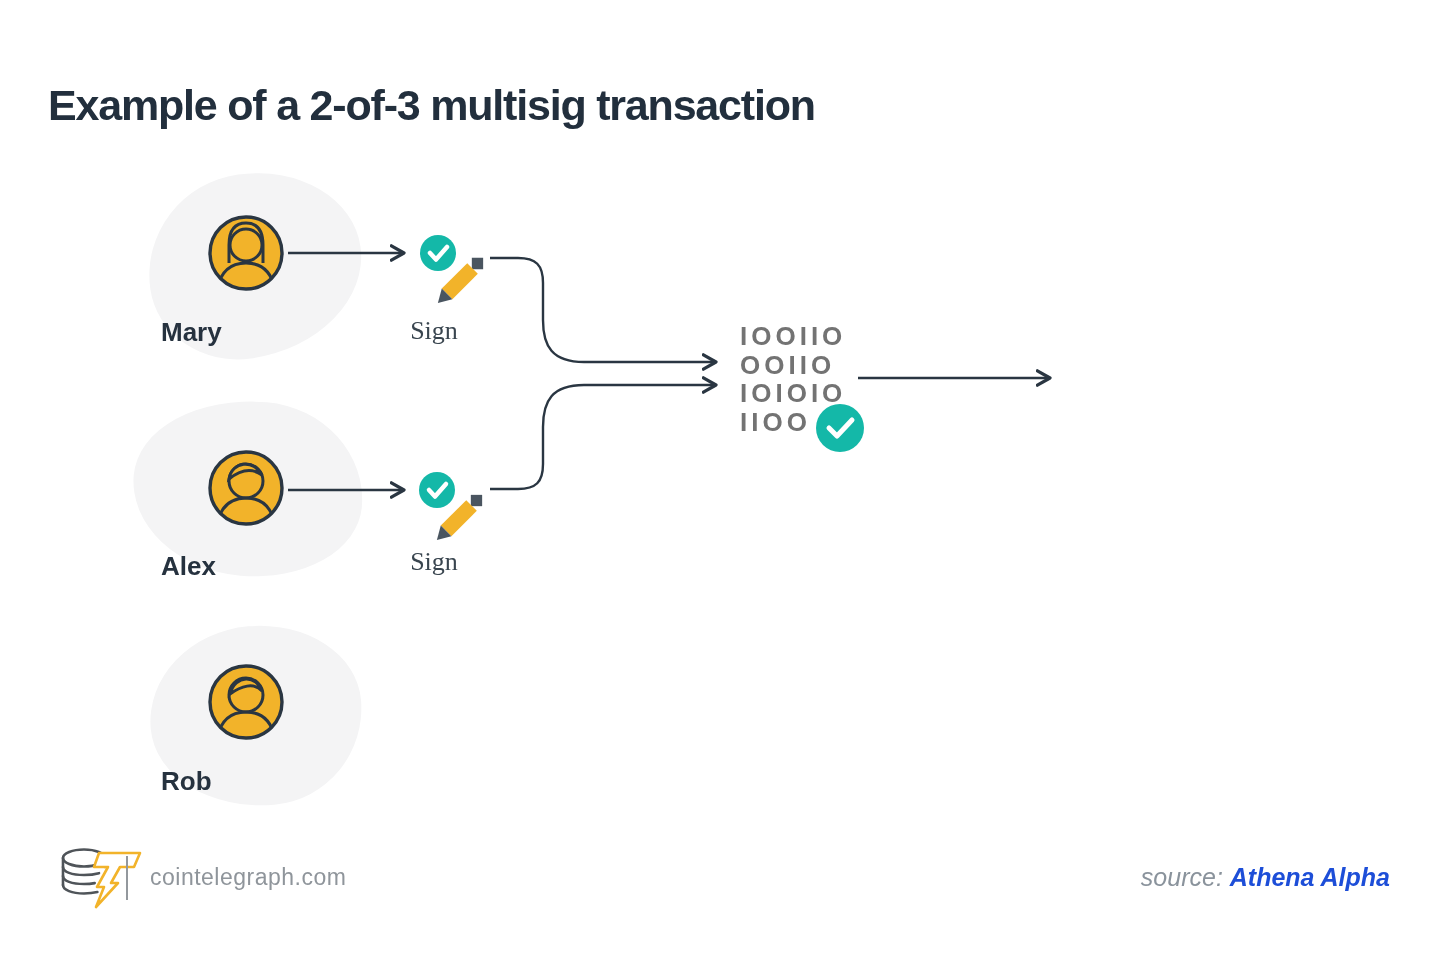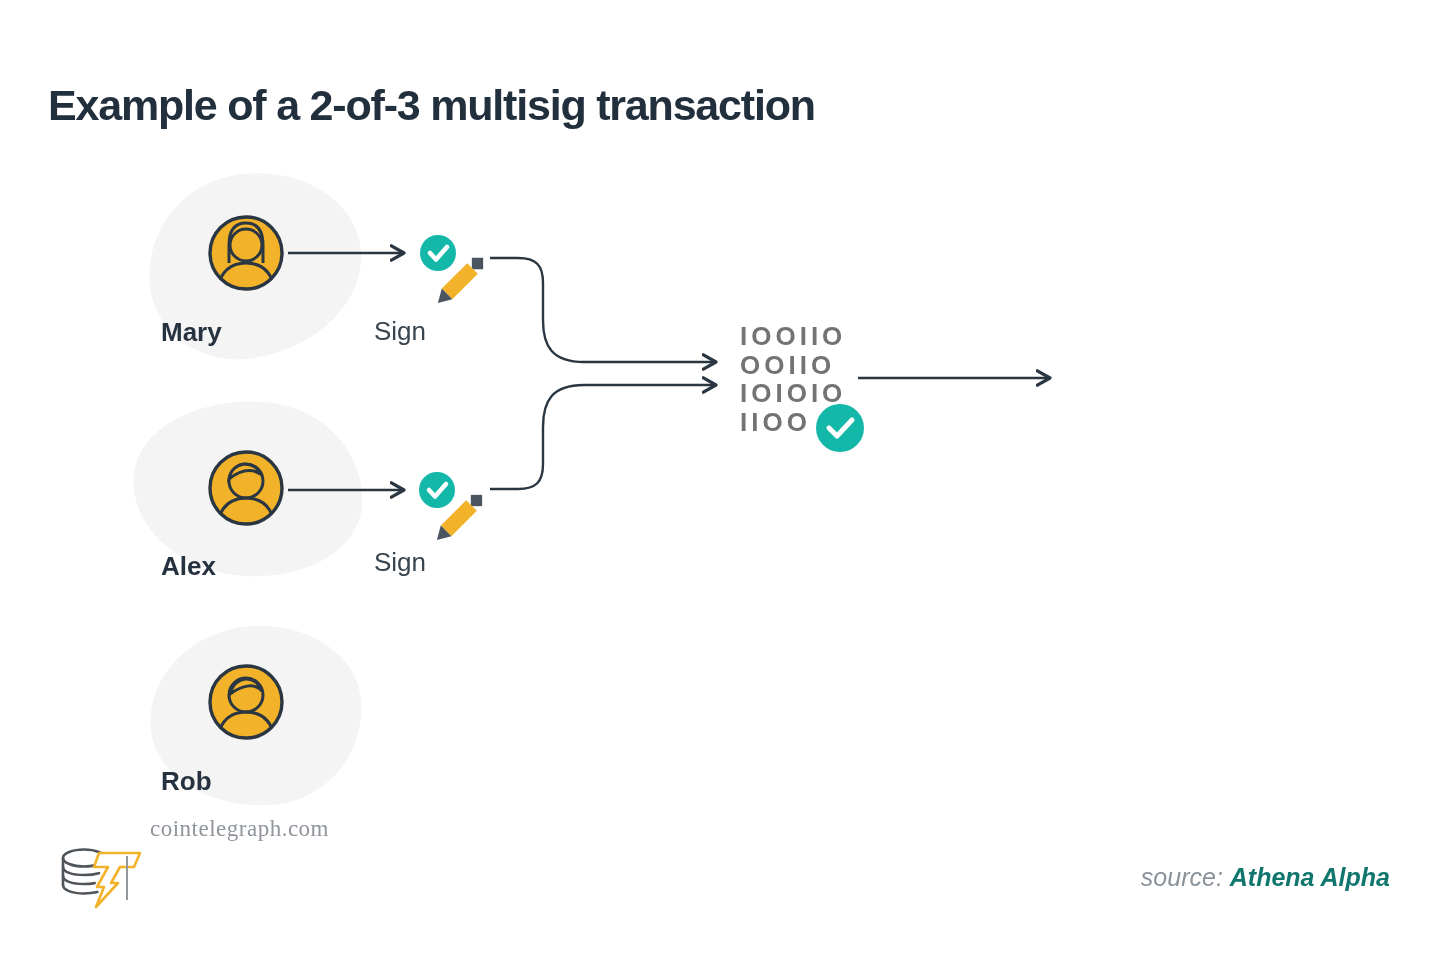--- a/index.html
+++ b/index.html
@@ -25,22 +25,22 @@
     position:absolute;width:170px;text-align:left;
     font-size:26px;font-weight:700;color:#26323F;
   }
   .nl-mary{left:161px;top:317px;}
   .nl-alex{left:161px;top:551px;}
   .nl-rob{left:161px;top:766px;}
   .sign-icon{position:absolute;width:100px;height:110px;}
   .si-1{left:405px;top:228px;}
   .si-2{left:404px;top:465px;}
   .sign-label{
-    position:absolute;width:120px;text-align:left;
-    font-size:26px;font-weight:400;color:#39454F;
+    position:absolute;width:120px;text-align:center;
+    font-size:26px;font-weight:400;color:#39454F;font-family:Liberation Serif, serif;
   }
   .sl-1{left:374px;top:316px;}
   .sl-2{left:374px;top:547px;}
   .binary-block{
     position:absolute;left:740px;top:322px;width:130px;
     font-size:26px;font-weight:700;color:#737373;letter-spacing:4px;line-height:28.6px;
     white-space:nowrap;
   }
   .big-check{position:absolute;left:815px;top:403px;width:50px;height:50px;z-index:3;}
   .section-label{
@@ -52,24 +52,24 @@
   .cloud-wrap{position:absolute;left:1064px;top:285px;width:200px;height:132px;}
   .cloud-bits{
     position:absolute;left:0;top:0;width:200px;height:132px;
     clip-path:path('M 38 126 L 148 126 C 172 126 190 112 192 92 C 193 74 182 60 166 56 C 167 38 154 26 139 28 C 133 10 113 2 95 7 C 82 11 73 20 70 32 C 57 24 40 30 36 45 C 34 51 35 57 38 62 C 18 64 6 76 6 93 C 6 112 20 126 38 126 Z');
     text-align:center;font-size:14px;font-weight:600;letter-spacing:3px;line-height:16.4px;
     color:#C8CDD3;padding-top:12px;box-sizing:border-box;white-space:nowrap;
   }
   .cloud-outline{position:absolute;left:0;top:0;}
   .footer-logo{position:absolute;left:54px;top:845px;width:90px;height:66px;}
   .footer-divider{position:absolute;left:126px;top:856px;width:2px;height:44px;background:#93989D;}
-  .footer-brand{position:absolute;left:150px;top:816px;font-size:23px;color:#8F959B;letter-spacing:0.5px;font-family:Liberation Serif, serif;}
+  .footer-brand{position:absolute;left:150px;top:864px;font-size:23px;color:#8F959B;letter-spacing:0.5px;}
   .source-line{position:absolute;left:1000px;top:863px;width:390px;text-align:right;font-size:25px;font-style:italic;white-space:nowrap;}
   .source-prefix{color:#8A939C;font-weight:400;}
-  .source-name{color:#0f766e;font-weight:700;}
+  .source-name{color:#1d4ed8;font-weight:700;}
 </style>
 </head>
 <body>
 
 <div class="canvas">
 
   <h1 class="abs page-title">Example of a 2-of-3 multisig transaction</h1>
 
   <div class="blob blob-mary"></div>
   <div class="blob blob-alex"></div>

